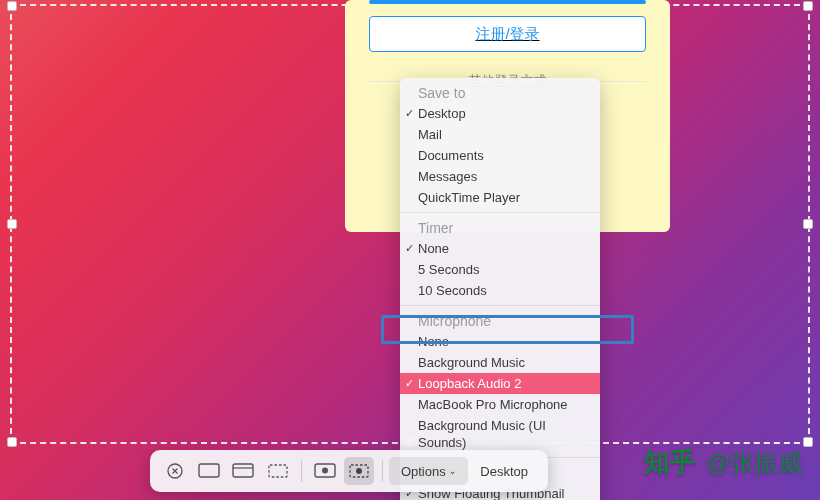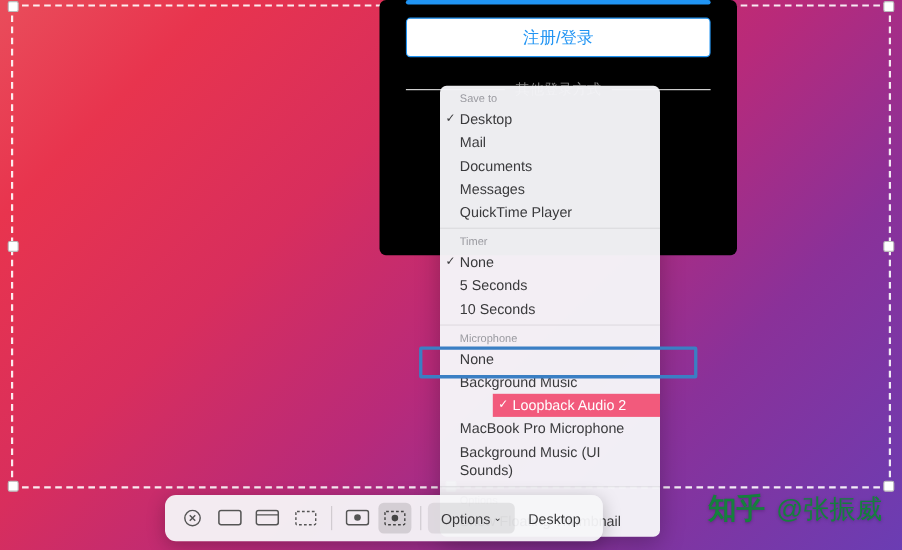--- a/index.html
+++ b/index.html
@@ -20,21 +20,21 @@
     position: absolute; width: 10px; height: 10px;
     background: #fff; border: 1px solid #bbb; border-radius: 2px;
   }
   .h-tl{left:-5px;top:-5px} .h-tr{right:-5px;top:-5px}
   .h-bl{left:-5px;bottom:-5px} .h-br{right:-5px;bottom:-5px}
   .h-l{left:-5px;top:50%;margin-top:-5px} .h-r{right:-5px;top:50%;margin-top:-5px}
   .h-t{top:-5px;left:50%;margin-left:-5px} .h-b{bottom:-5px;left:50%;margin-left:-5px}
 
   .login-card {
     position: absolute; left: 345px; top: 0; width: 325px; height: 232px;
-    background: #000000; border-radius: 6px; padding: 0 24px;
+    background: #fef9c3; border-radius: 6px; padding: 0 24px; text-decoration: underline;
   }
   .progress-bar {
     height: 4px; margin: 0 0 12px; background: #2094f3; border-radius: 2px;
   }
   .login-btn {
     width: 100%; height: 36px; border: 1px solid #2094f3; border-radius: 4px;
     background: #fff; color: #2094f3; font-size: 15px; display:flex;align-items:center;justify-content:center;
   }
   .other-login {
     margin-top: 20px; text-align: center; color: #888; font-size: 13px;
@@ -46,31 +46,31 @@
   .other-login::before{left:0} .other-login::after{right:0}
 
   .options-menu {
     position: absolute; left: 400px; top: 78px; width: 200px;
     background: rgba(245,245,248,0.97);
     border-radius: 6px; box-shadow: 0 6px 22px rgba(0,0,0,0.25);
     padding: 4px 0;
     color: #3a3a3c;
   }
   .menu-section-title {
-    padding: 3px 18px 2px; color: #9a9aa0; font-size: 10px;
+    padding: 3px 18px 2px; color: #9a9aa0; font-size: 14px;
   }
   .menu-item {
     padding: 2px 30px 2px 18px; font-size: 13px; line-height: 17px;
     position: relative;
   }
   .menu-item.checked::before {
     content: "✓"; position: absolute; left: 5px; font-size: 11px;
   }
   .menu-item.hl {
-    background: #f25a7c; color: #fff; margin-left: 48px;
+    background: #f25a7c; color: #fff;
   }
   .menu-sep { height:1px; background: rgba(0,0,0,0.08); margin: 4px 0; }
   .hl-ring {
     position: absolute; left: 381px; top: 315px; width: 253px; height: 29px;
     border: 3px solid #3a7fc4; border-radius: 2px; pointer-events:none;
   }
 
   .toolbar {
     position: absolute; left: 150px; bottom: 8px; width: 398px; height: 42px;
     background: rgba(245,245,248,0.95); border-radius: 10px;

